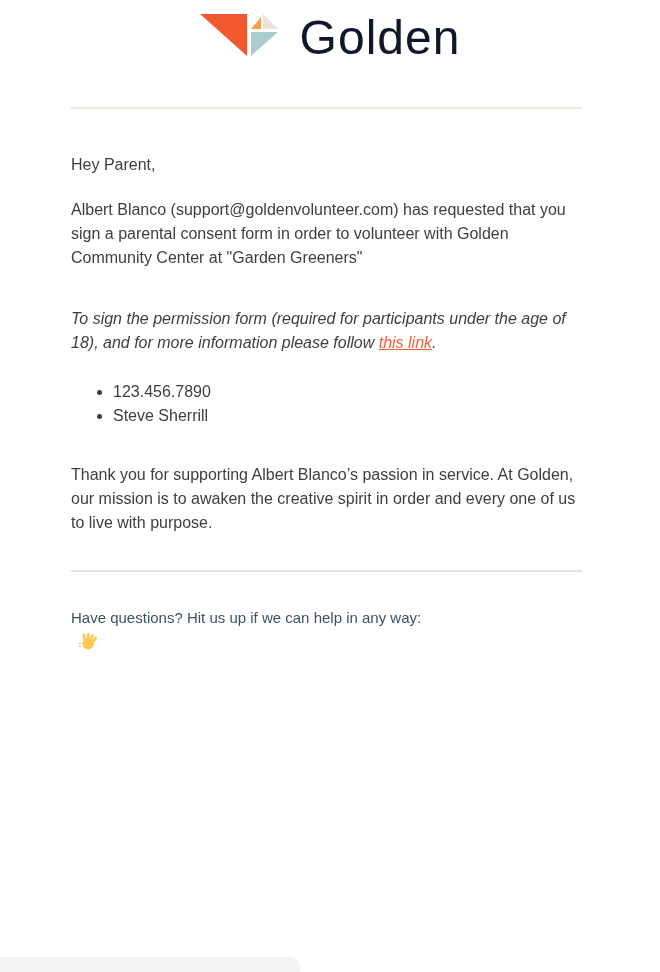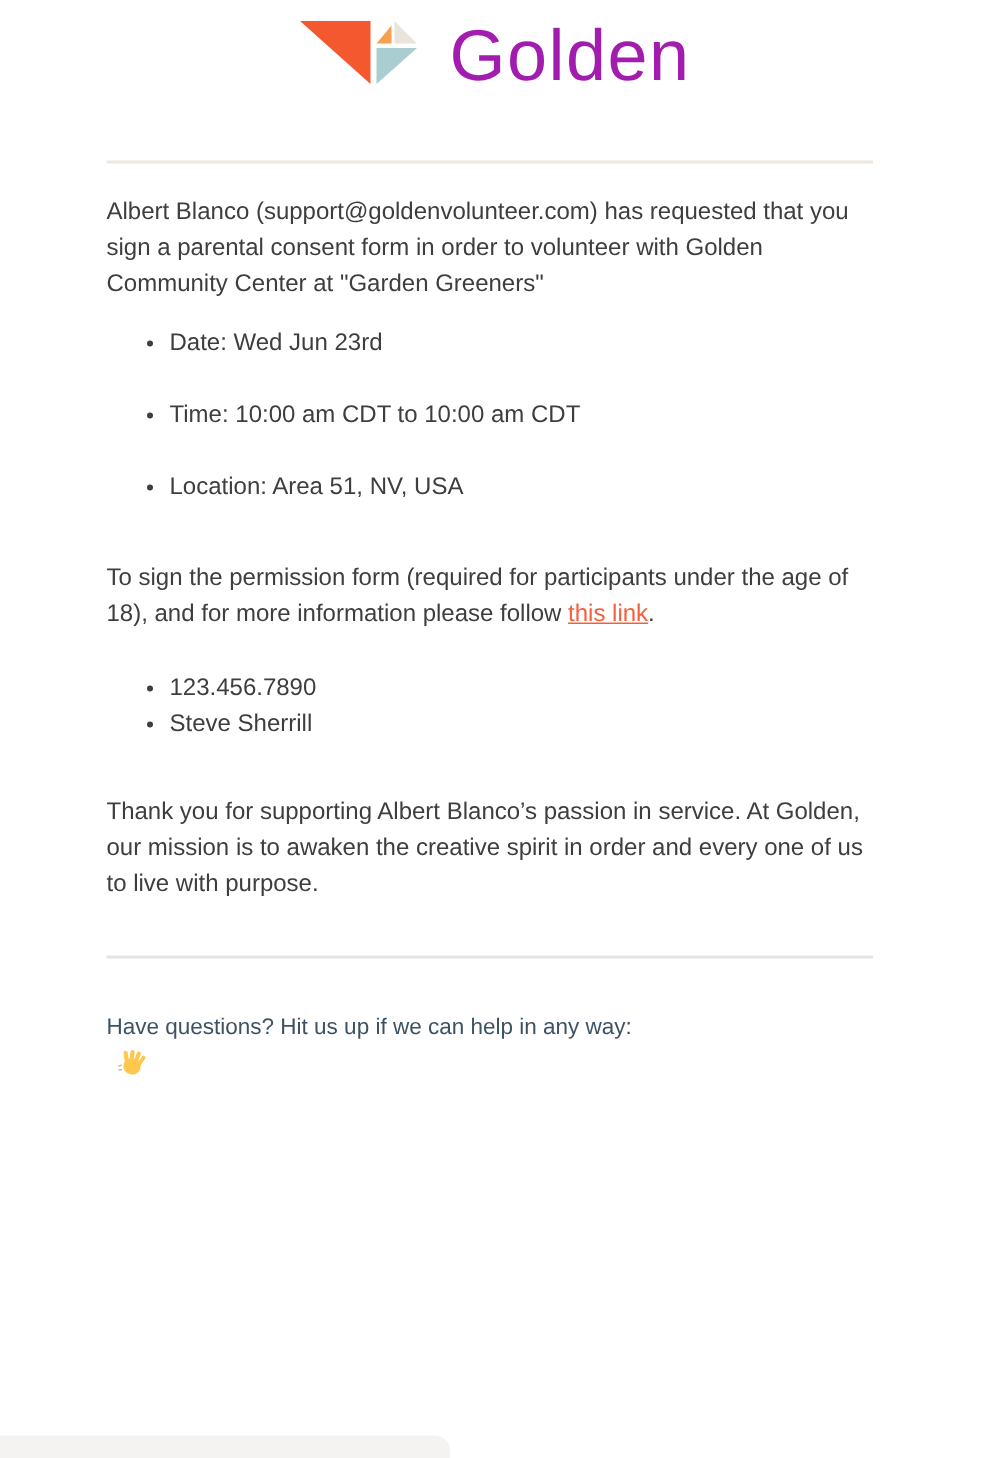--- a/index.html
+++ b/index.html
@@ -19,38 +19,38 @@
     align-items: center;
     padding-top: 12px;
     height: 52px;
   }
   .logo-mark { display: block; }
   .logo-word {
     font-size: 48px;
     line-height: 52px;
     font-weight: 500;
     letter-spacing: 1px;
-    color: #a21caf;
+    color: #0f172a;
     margin-left: 16px;
   }
 
   .divider { height: 2px; margin: 0 78px 0 71px; }
   .divider-top { background: #EDE7E0; margin-top: 43px; }
   .divider-bottom { background: #E3E3E3; margin-top: 35px; }
 
   
   .content { padding: 0 75px 0 71px; }
   .content p {
     margin: 21px 0 0 0;
     font-size: 16px;
     line-height: 24px;
     color: #3E3E3E;
   }
   p.greeting   { margin-top: 44px; }
-  p.permission { margin-top: 37px; }
+  p.permission { margin-top: 37px; font-style: italic; }
   p.thanks     { margin-top: 35px; }
 
   ul { margin: 0; padding: 0 0 0 42px; }
   ul li {
     font-size: 16px;
     line-height: 24px;
     color: #3E3E3E;
   }
   ul.details { margin-top: 15px; }
   ul.details li { margin-bottom: 24px; }
@@ -95,29 +95,25 @@
     <polygon points="63,2 78,17 63,17" fill="#E9E4DC"></polygon>
     <polygon points="51,20 78,20 51,44" fill="#A9CDD0"></polygon>
   </svg>
   <div class="logo-word">Golden</div>
 </div>
 
 <div class="divider divider-top"></div>
 
 <div class="content">
 
+  <p class="greeting">Hey Parent,</p>
 
   <p class="intro">Albert Blanco (support@goldenvolunteer.com) has requested that you sign a parental consent form in order to volunteer with Golden Community Center at "Garden Greeners"</p>
 
 
-  <ul class="details">
-    <li>Date: Wed Jun 23rd</li>
-    <li>Time: 10:00 am CDT to 10:00 am CDT</li>
-    <li>Location: Area 51, NV, USA</li>
-  </ul>
 
   <p class="permission"><span>To sign the permission form (required for participants under the age of 18), and for more information please follow </span><a class="inline-link">this link</a><span>.</span></p>
 
 
   <ul class="contact">
     <li>123.456.7890</li>
     <li>Steve Sherrill</li>
   </ul>
 
   <p class="thanks">Thank you for supporting Albert Blanco’s passion in service. At Golden, our mission is to awaken the creative spirit in order and every one of us to live with purpose.</p>

